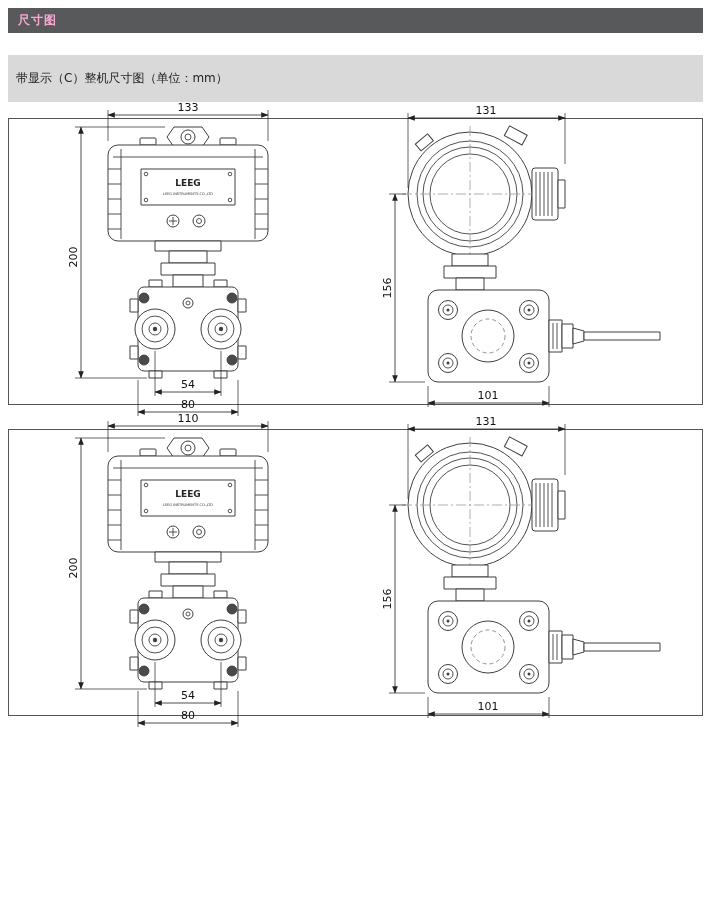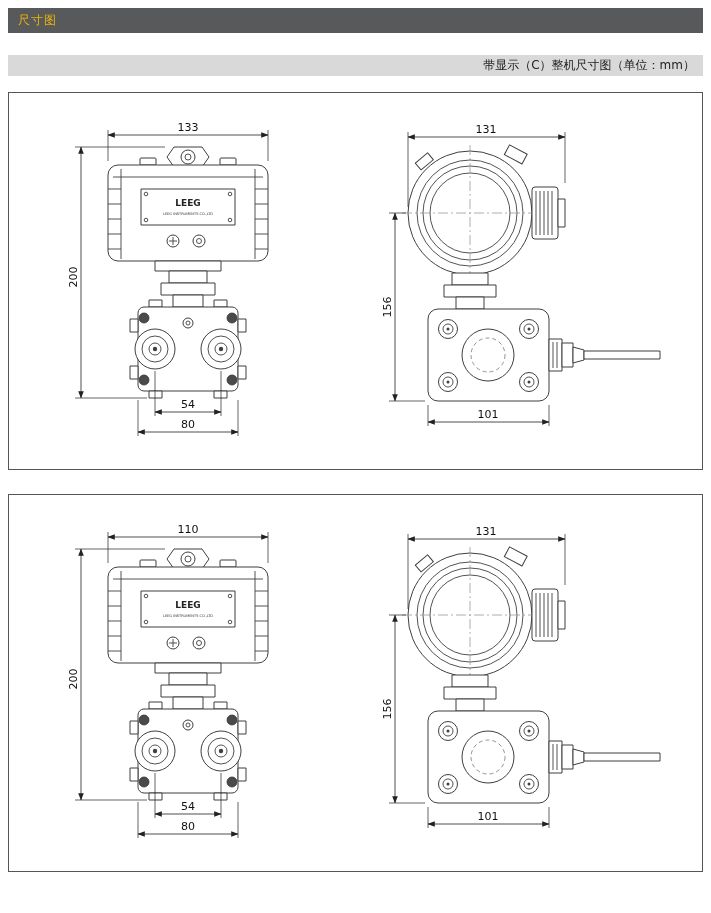--- a/index.html
+++ b/index.html
@@ -1,27 +1,27 @@
 <!DOCTYPE html>
 <html><head>
 <meta charset="utf-8">
 <style>
   * { box-sizing: border-box; }
   body { margin: 0; background: #ffffff; font-family: "DejaVu Sans", "Liberation Sans", sans-serif; }
   .page { width: 711px; height: 913px; padding: 8px; background: #fff; overflow: hidden; }
   .title-bar {
-    background: #58595b; color: #eab308; font-size: 12px; font-weight: normal;
+    background: #58595b; color: #f9a8d4; font-size: 12px; font-weight: bold;
     padding: 4px 10px; margin-bottom: 22px; letter-spacing: 1px;
   }
   .section-heading {
     background: #d9d9d9; color: #222; font-size: 12px;
-    padding: 2px 8px; margin-bottom: 16px; text-align: right;
+    padding: 15px 8px; margin-bottom: 16px;
   }
   .drawing-box {
-    border: 1px solid #555; height: 378px; margin-bottom: 24px;
+    border: 1px solid #555; height: 287px; margin-bottom: 24px;
     display: flex; align-items: center; justify-content: space-evenly;
     background: #fff;
   }
   svg.drawing { display: block; }
   
   .dev   { stroke: #3f3f3f; fill: #ffffff; stroke-width: 1; stroke-linejoin: round; }
   .devln { stroke: #3f3f3f; fill: none; stroke-width: 0.9; }
   .dark  { fill: #4a4a4a; stroke: #333; stroke-width: 0.8; }
   .dot   { fill: #404040; stroke: none; }
   .cl    { stroke: #999; stroke-width: 0.8; stroke-dasharray: 10 3 2 3; fill: none; }

